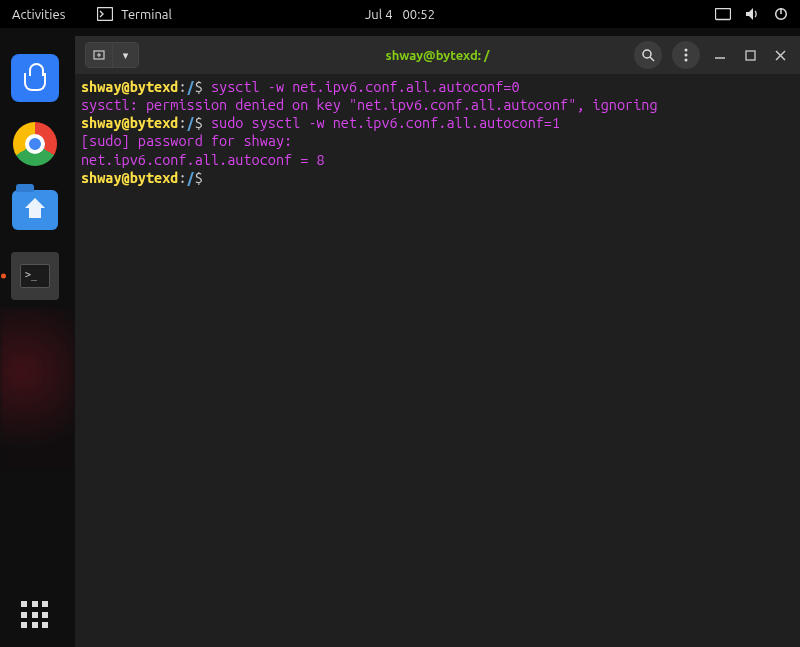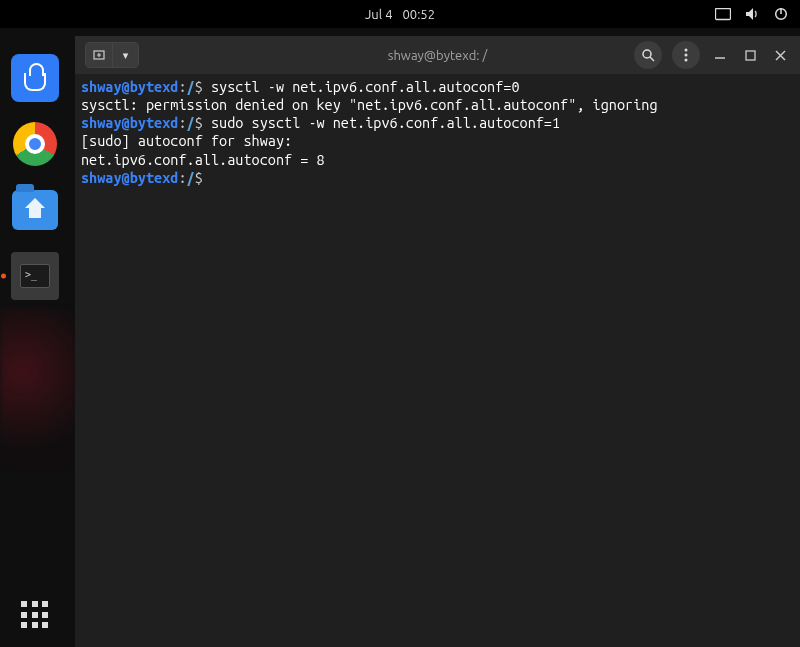--- a/index.html
+++ b/index.html
@@ -244,22 +244,22 @@
       display: flex;
       align-items: center;
       justify-content: center;
       font-size: 11px;
     }
     .term-titlebar .tab-group .seg + .seg { border-left: 1px solid #444; }
     .term-titlebar .title {
       position: absolute;
       left: 50%;
       transform: translateX(-50%);
-      font-weight: 400;
-      color: #a3a3a3;
+      font-weight: 700;
+      color: #84cc16;
     }
     .term-titlebar .win-controls {
       margin-left: auto;
       display: flex;
       align-items: center;
       gap: 10px;
     }
     .term-titlebar .circle-btn {
       width: 28px;
       height: 28px;
@@ -284,30 +284,42 @@
       flex: 1;
       background: #1f1f1f;
       padding: 4px 6px;
       font-family: "Ubuntu Mono", "DejaVu Sans Mono", monospace;
       font-size: 14.5px;
       line-height: 1.25;
       color: #c9c9c9;
       white-space: pre;
       overflow: hidden;
     }
-    .p-user { color: #3b82f6; font-weight: bold; }
+    .p-user { color: #fde047; font-weight: bold; }
     .p-colon { color: #c9c9c9; }
     .p-path { color: #5a9fd4; font-weight: bold; }
     .p-dollar { color: #c9c9c9; }
-    .cmd { color: #ffffff; }
+    .cmd { color: #d946ef; }
   </style>
 </head>
 <body>
 
 <div class="topbar">
+  <div class="left">
+    <span>Activities</span>
+    <span class="app-indicator">
+      <span class="ticon">
+        <svg width="16" height="14" viewBox="0 0 16 14">
+            <rect x="0.5" y="0.5" width="15" height="13" rx="1" fill="none" stroke="#ddd" stroke-width="1.3"></rect>
+            <path d="M3 4 L6 7 L3 10" fill="none" stroke="#ddd" stroke-width="1.3"></path>
+          </svg>
+      </span>
+      <span>Terminal</span>
+    </span>
+  </div>
   <div class="center">
     <span>Jul 4</span>
     <span>00:52</span>
   </div>
   <div class="right">
     <span class="ticon">
       <svg width="16" height="13" viewBox="0 0 16 13">
           <rect x="0.5" y="0.5" width="15" height="11" rx="1" fill="none" stroke="#ddd" stroke-width="1.3"></rect>
         </svg>
     </span>
@@ -407,17 +419,17 @@
               <line x1="1" y1="1" x2="10" y2="10" stroke="#ccc" stroke-width="1.5"></line>
               <line x1="10" y1="1" x2="1" y2="10" stroke="#ccc" stroke-width="1.5"></line>
             </svg>
         </div>
       </div>
     </div>
 
     <div class="term-body"><span class="p-user">shway@bytexd</span><span class="p-colon">:</span><span class="p-path">/</span><span class="p-dollar">$</span><span class="cmd"> sysctl -w net.ipv6.conf.all.autoconf=0</span>
 <span class="cmd">sysctl: permission denied on key "net.ipv6.conf.all.autoconf", ignoring</span>
 <span class="p-user">shway@bytexd</span><span class="p-colon">:</span><span class="p-path">/</span><span class="p-dollar">$</span><span class="cmd"> sudo sysctl -w net.ipv6.conf.all.autoconf=1</span>
-<span class="cmd">[sudo] autoconf for shway:</span>
+<span class="cmd">[sudo] password for shway:</span>
 <span class="cmd">net.ipv6.conf.all.autoconf = 8</span>
 <span class="p-user">shway@bytexd</span><span class="p-colon">:</span><span class="p-path">/</span><span class="p-dollar">$</span></div>
   </div>
 </div>
 
 </body></html>

